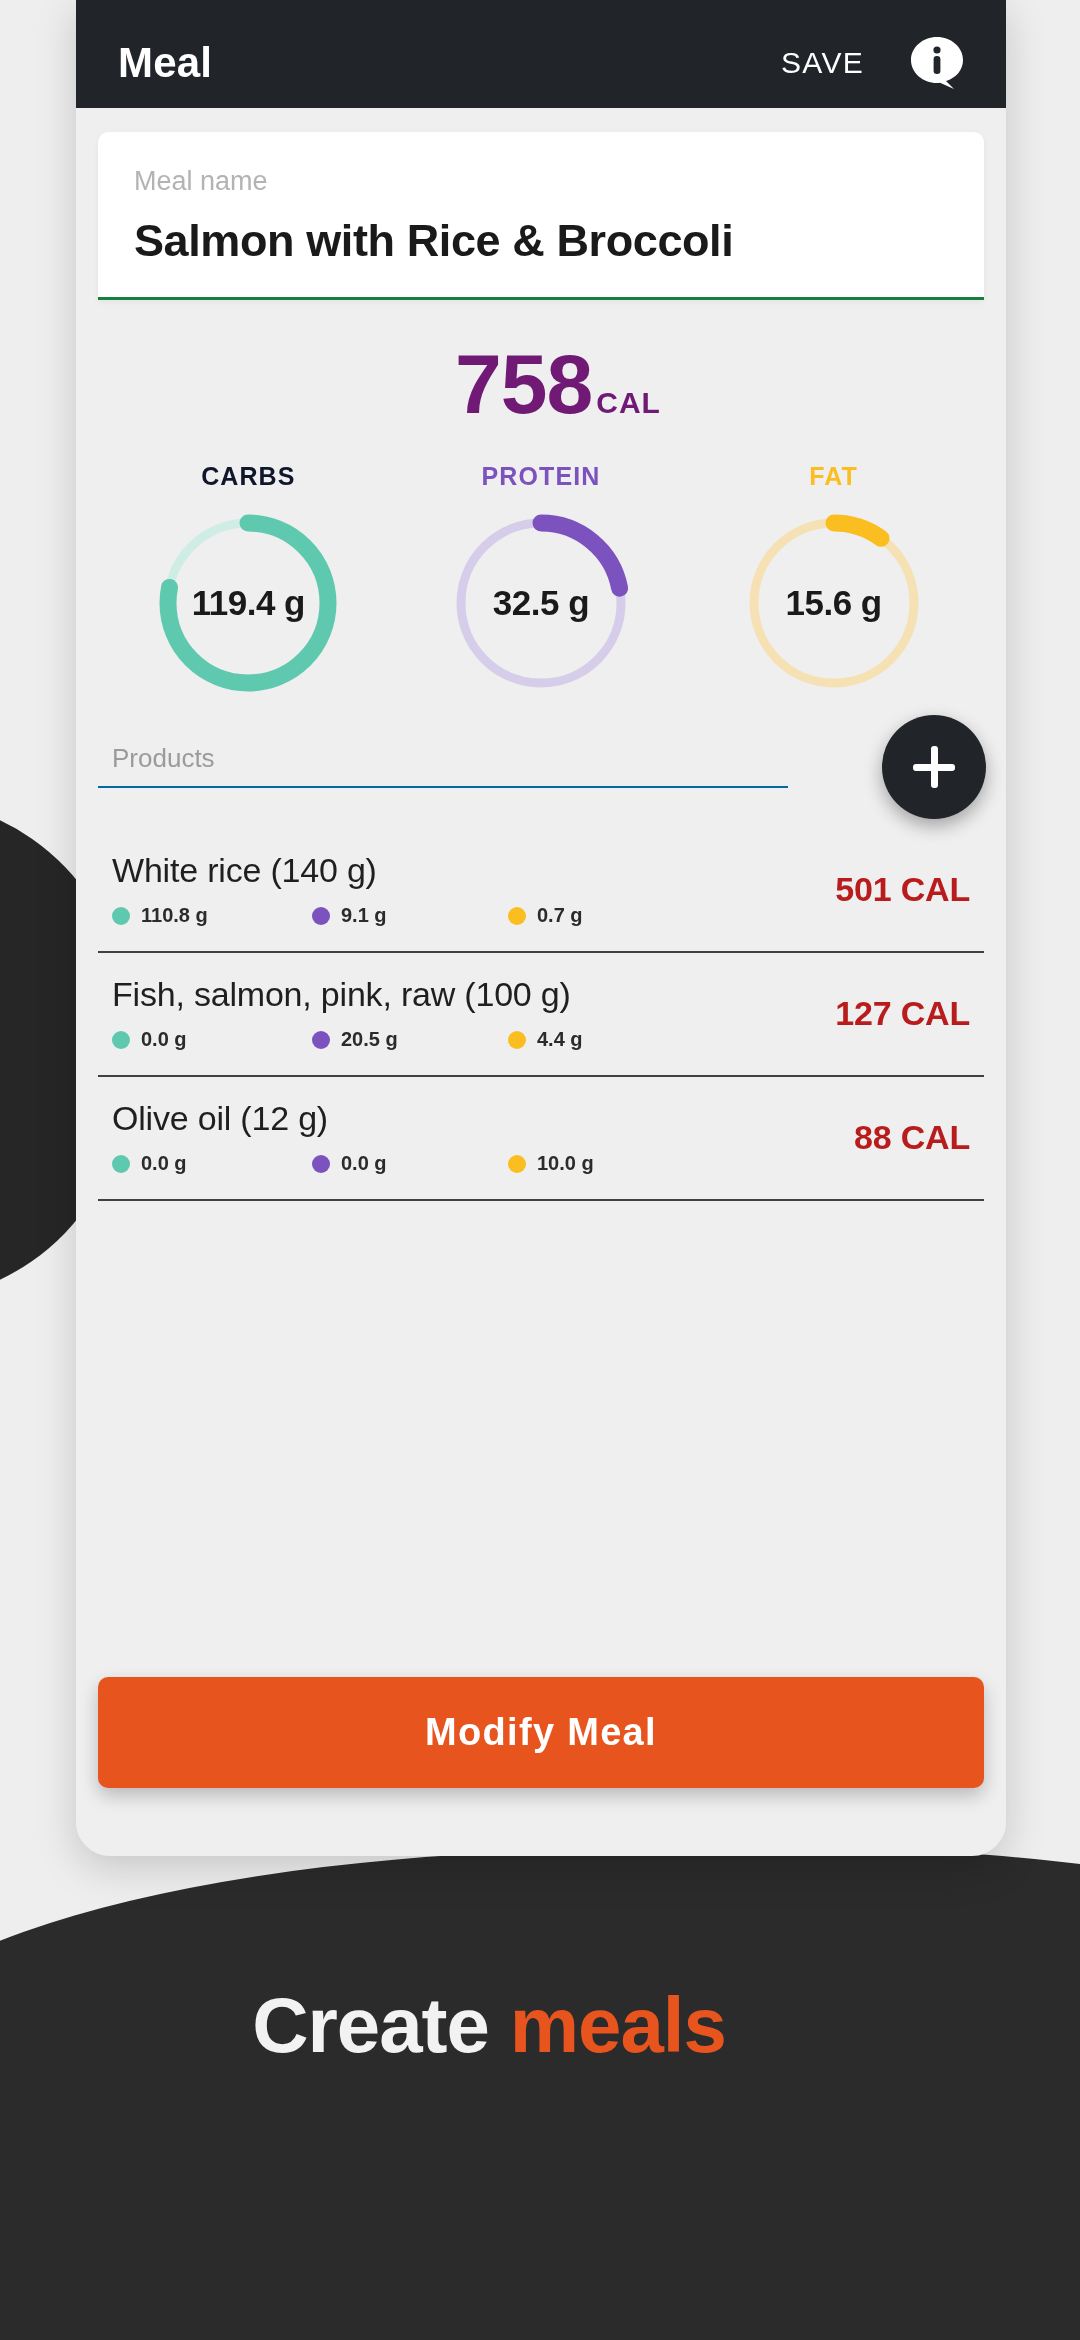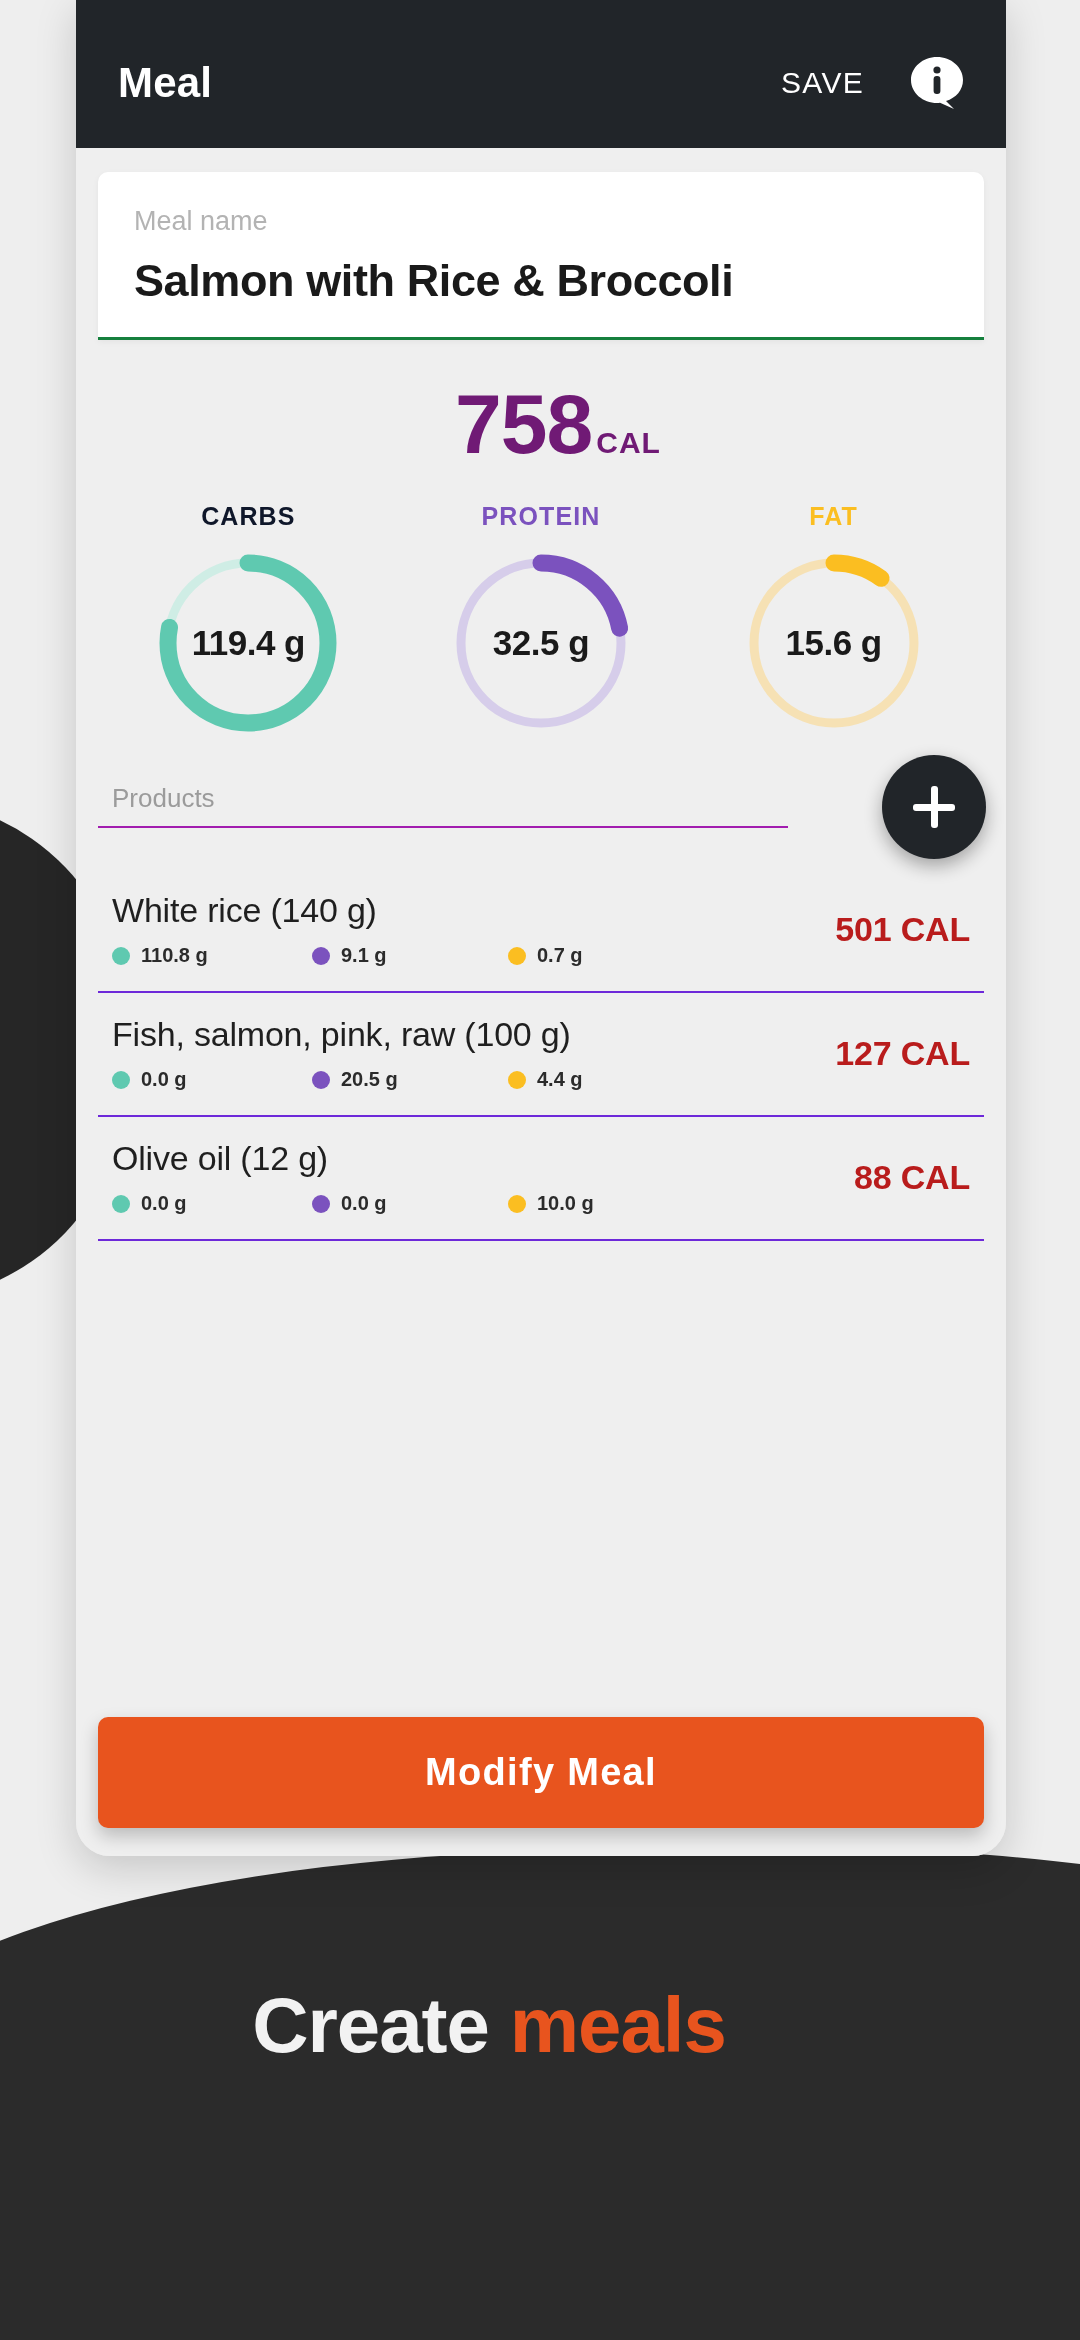--- a/index.html
+++ b/index.html
@@ -66,21 +66,21 @@
     background: #efefef;
     border-radius: 0 0 34px 34px;
     box-shadow: 0 12px 40px rgba(0,0,0,0.17);
     z-index: 4;
     overflow: hidden;
   }
 
   
   .appbar {
     position: relative;
-    height: 148px;
+    height: 108px;
     background: #212529;
     display: flex;
     align-items: center;
     padding: 18px 40px 0 42px;
     box-sizing: border-box;
   }
   .appbar-title {
     color: #ffffff;
     font-size: 42px;
     font-weight: 700;
@@ -190,21 +190,21 @@
   .products-head {
     margin: 46px 22px 0 22px;
     position: relative;
     height: 64px;
   }
   .products-label {
     font-size: 26px;
     color: #9b9b9b;
     padding-left: 14px;
     padding-bottom: 12px;
-    border-bottom: 2px solid #a21caf;
+    border-bottom: 2px solid #0369a1;
     width: 690px;
     box-sizing: border-box;
   }
   .fab {
     position: absolute;
     right: -2px;
     top: -28px;
     width: 104px;
     height: 104px;
     border-radius: 50%;
@@ -221,21 +221,21 @@
     border-radius: 3px;
   }
   .fab .plus-h { width: 42px; height: 7px; }
   .fab .plus-v { width: 7px; height: 42px; }
 
   .product-list { margin: 22px 22px 0 22px; }
   .product-row {
     display: flex;
     align-items: center;
     padding: 22px 14px 24px 14px;
-    border-bottom: 2px solid #6d28d9;
+    border-bottom: 2px solid #404040;
     box-sizing: border-box;
   }
   .p-main { flex: 1; }
   .p-name {
     font-size: 34px;
     color: #1f1f1f;
     font-weight: 400;
     letter-spacing: -0.2px;
   }
   .p-macros {

